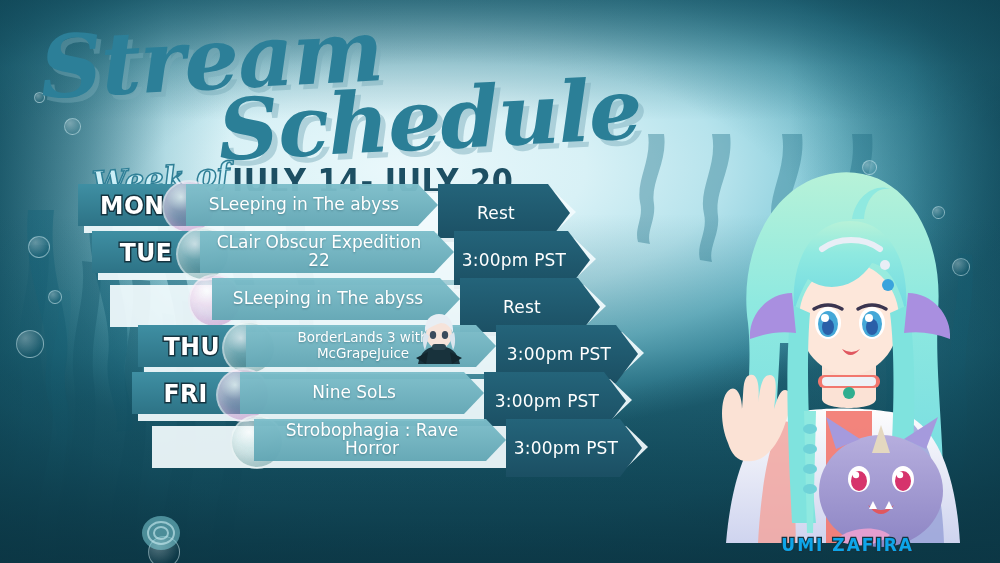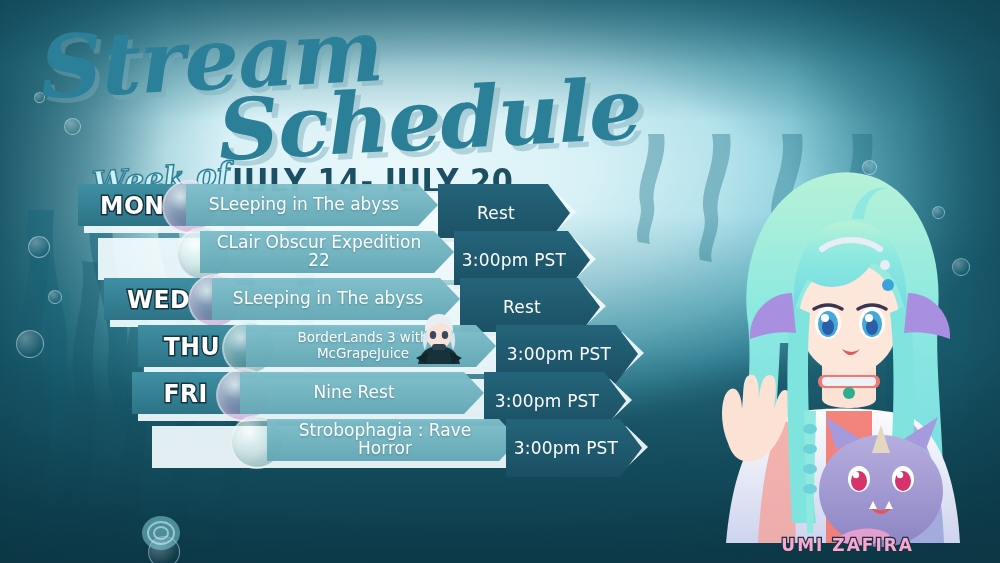--- a/index.html
+++ b/index.html
@@ -142,21 +142,21 @@
     padding:0 22px 0 6px;letter-spacing:.2px;
   }
 
   .collab-sticker{position:absolute;top:-13px;width:58px;height:58px;}
 
   
   #character{position:absolute;right:-6px;bottom:0;width:330px;height:420px;}
   .sig{
     position:absolute;right:86px;bottom:8px;
     font-family:"DejaVu Sans",sans-serif;font-weight:700;font-size:17px;
-    color:#f9a8d4;letter-spacing:2px;
+    color:#0ea5e9;letter-spacing:2px;
     -webkit-text-stroke:2.5px #15333f;paint-order:stroke fill;
   }
 </style>
 </head>
 <body>
 
 <div id="stage">
 
   <div class="bg-base"></div>
   <div class="bg-leftwall"></div>
@@ -248,33 +248,33 @@
         <div class="bubble pink" style="left: 84px;"></div>
         <div class="title-cell" style="left: 108px; width: 252px;">
           <span>SLeeping in The abyss</span>
         </div>
         <div class="time-cell" style="left: 360px; width: 132px;">
           <span>Rest</span>
         </div>
       </div>
       <div class="row" style="left: 92px; top: 47px; width: 498px;">
         <div class="row-shadow" style="width: 498px;"></div>
+        <div class="day">
+          <span>TUE</span>
+        </div>
         <div class="bubble teal" style="left: 84px;"></div>
         <div class="title-cell" style="left: 108px; width: 254px;">
           <span>CLair Obscur Expedition 22</span>
         </div>
         <div class="time-cell" style="left: 362px; width: 136px;">
           <span>3:00pm PST</span>
         </div>
       </div>
       <div class="row" style="left: 104px; top: 94px; width: 496px;">
         <div class="row-shadow" style="width: 496px;"></div>
-        <div class="day">
-          <span>WED</span>
-        </div>
         <div class="bubble pink" style="left: 84px;"></div>
         <div class="title-cell" style="left: 108px; width: 248px;">
           <span>SLeeping in The abyss</span>
         </div>
         <div class="time-cell" style="left: 356px; width: 140px;">
           <span>Rest</span>
         </div>
       </div>
       <div class="row" style="left: 118px; top: 141px; width: 500px; margin-left: 20px;">
         <div class="row-shadow" style="width: 500px;"></div>
@@ -301,30 +301,30 @@
           <span>3:00pm PST</span>
         </div>
       </div>
       <div class="row" style="left: 132px; top: 188px; width: 494px;">
         <div class="row-shadow" style="width: 494px;"></div>
         <div class="day">
           <span>FRI</span>
         </div>
         <div class="bubble pink" style="left: 84px;"></div>
         <div class="title-cell" style="left: 108px; width: 244px;">
-          <span>Nine Rest</span>
+          <span>Nine SoLs</span>
         </div>
         <div class="time-cell" style="left: 352px; width: 142px;">
           <span>3:00pm PST</span>
         </div>
       </div>
       <div class="row" style="left: 146px; top: 235px; width: 496px;">
         <div class="row-shadow" style="width: 496px;"></div>
         <div class="bubble teal" style="left: 84px;"></div>
-        <div class="title-cell" style="left: 108px; width: 252px; margin-left: 13px;">
+        <div class="title-cell" style="left: 108px; width: 252px;">
           <span>Strobophagia : Rave Horror</span>
         </div>
         <div class="time-cell" style="left: 360px; width: 136px;">
           <span>3:00pm PST</span>
         </div>
       </div>
     </div>
 
   <div id="character">
     <svg width="330" height="420" viewBox="0 0 330 420">

